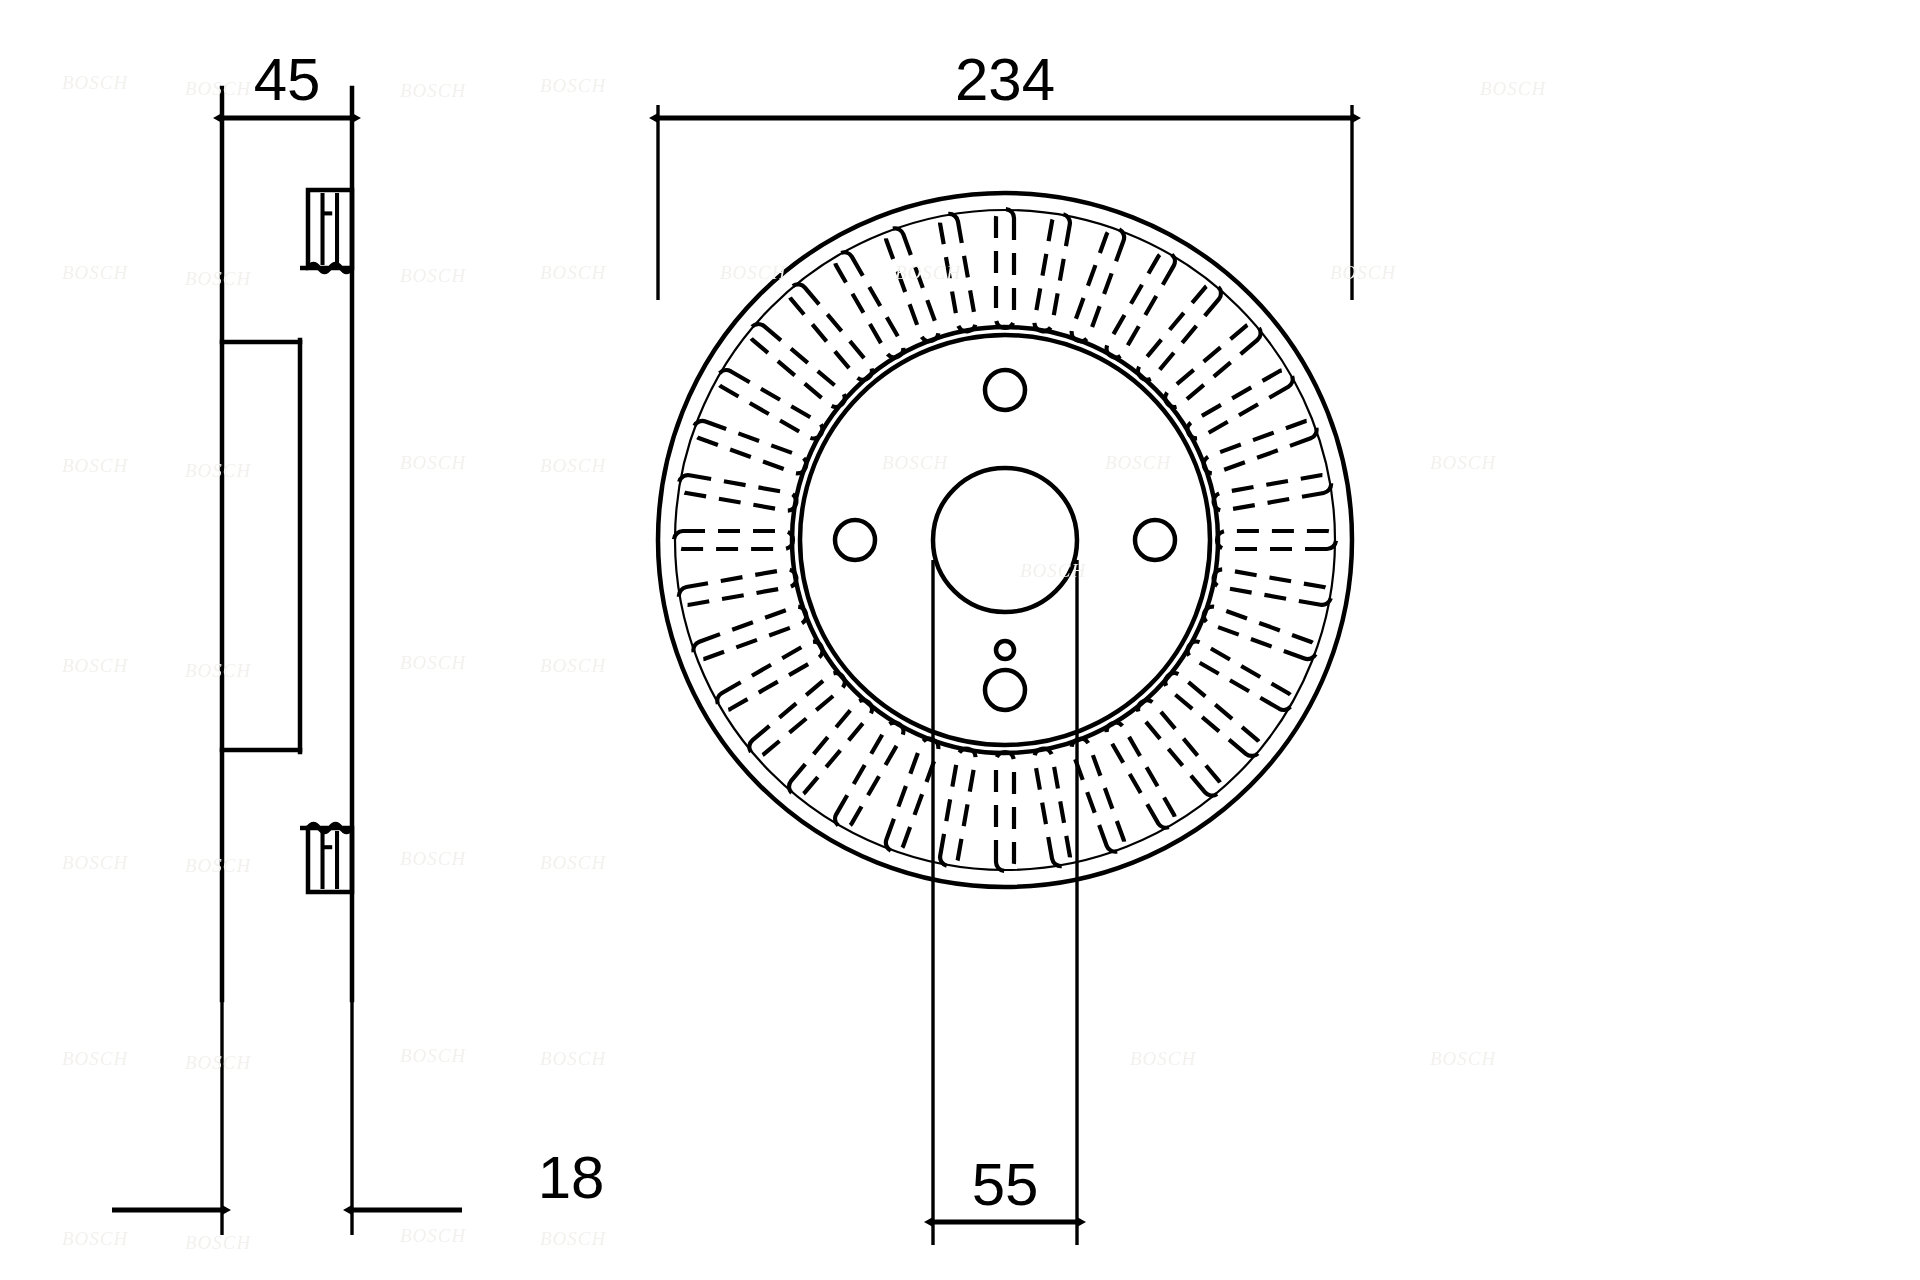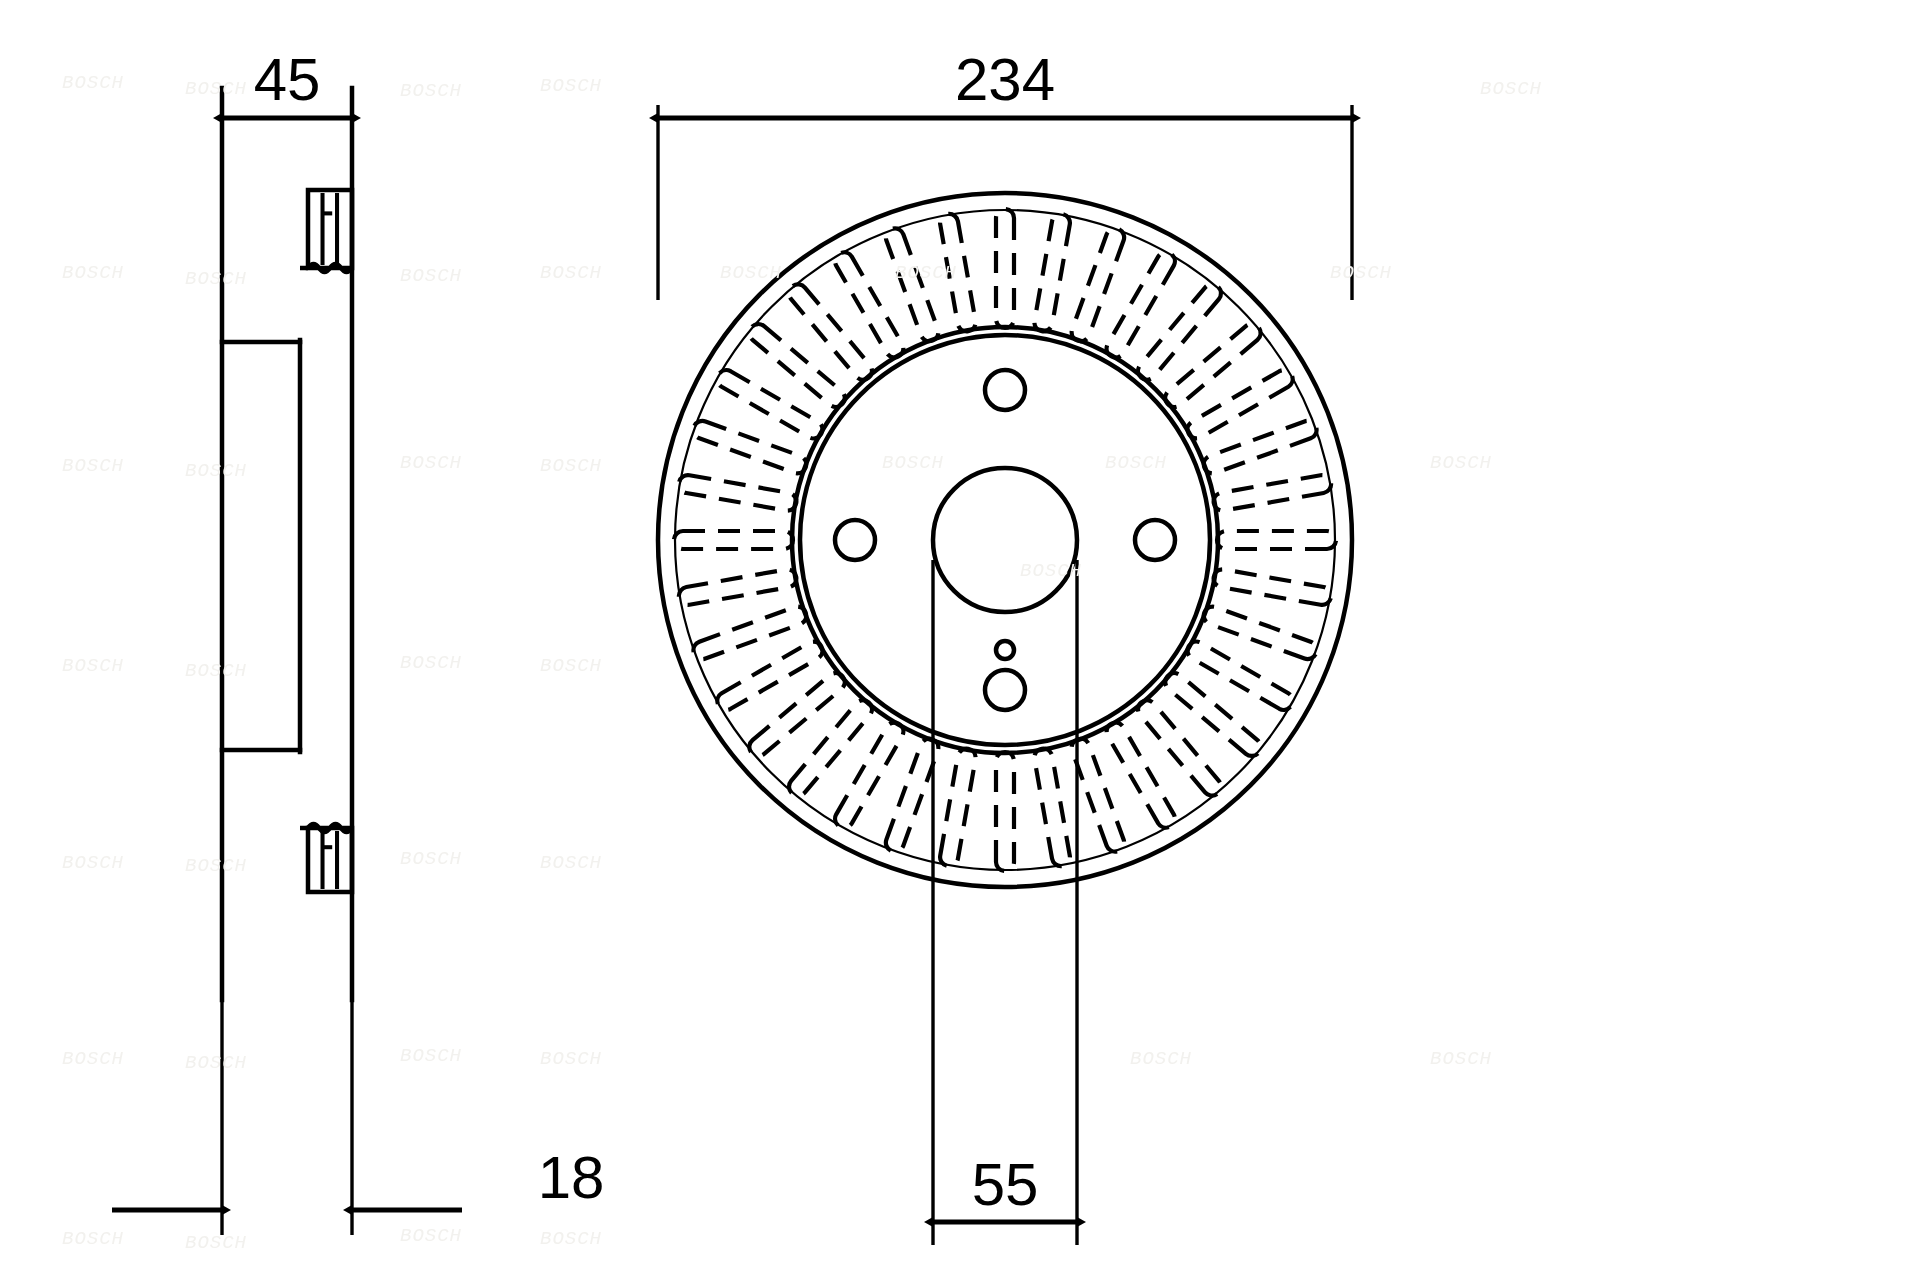--- a/index.html
+++ b/index.html
@@ -6,21 +6,21 @@
   html,body{margin:0;padding:0;background:#ffffff;}
   body{
     width:1920px;height:1280px;overflow:hidden;
     font-family:"Liberation Sans", sans-serif;
     position:relative;
   }
   #stage{position:absolute;left:0;top:0;width:1920px;height:1280px;background:#fff;}
   #stage svg{display:block;width:1920px;height:1280px;}
   .wm{
     position:absolute;
-    font-family:Liberation Mono, monospace;
+    font-family:Liberation Serif, serif;
     color:#f2f1ee;
     font-size:19px;
     letter-spacing:1px;
     font-style:italic;
     user-select:none;
     white-space:nowrap;
   }
   .dim-text{
     font-family:"Liberation Sans", sans-serif;
     font-weight:400;

